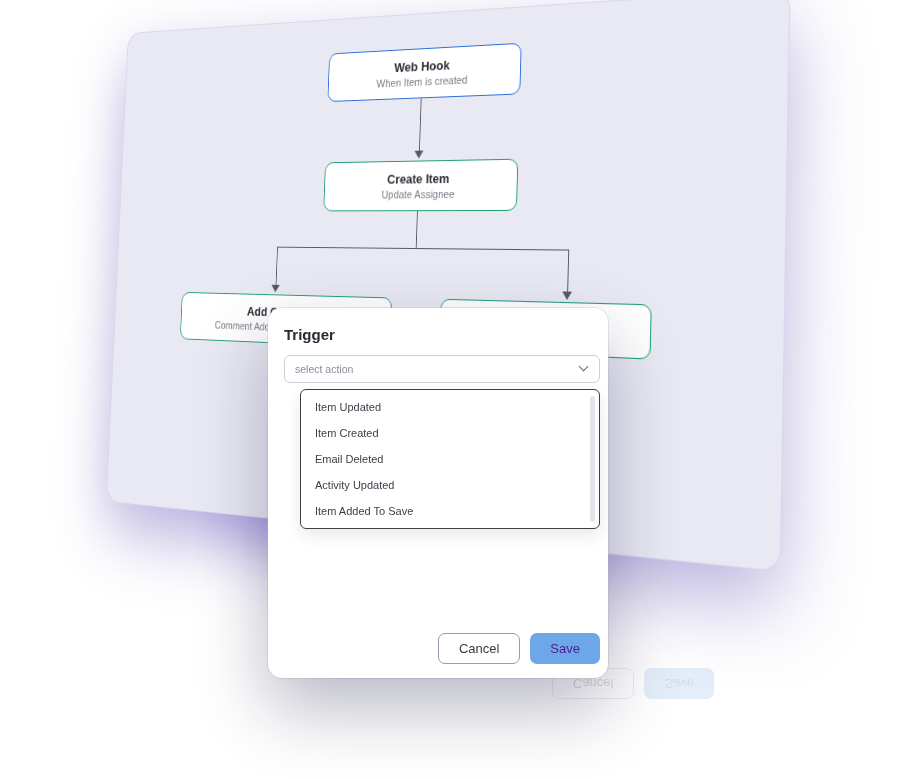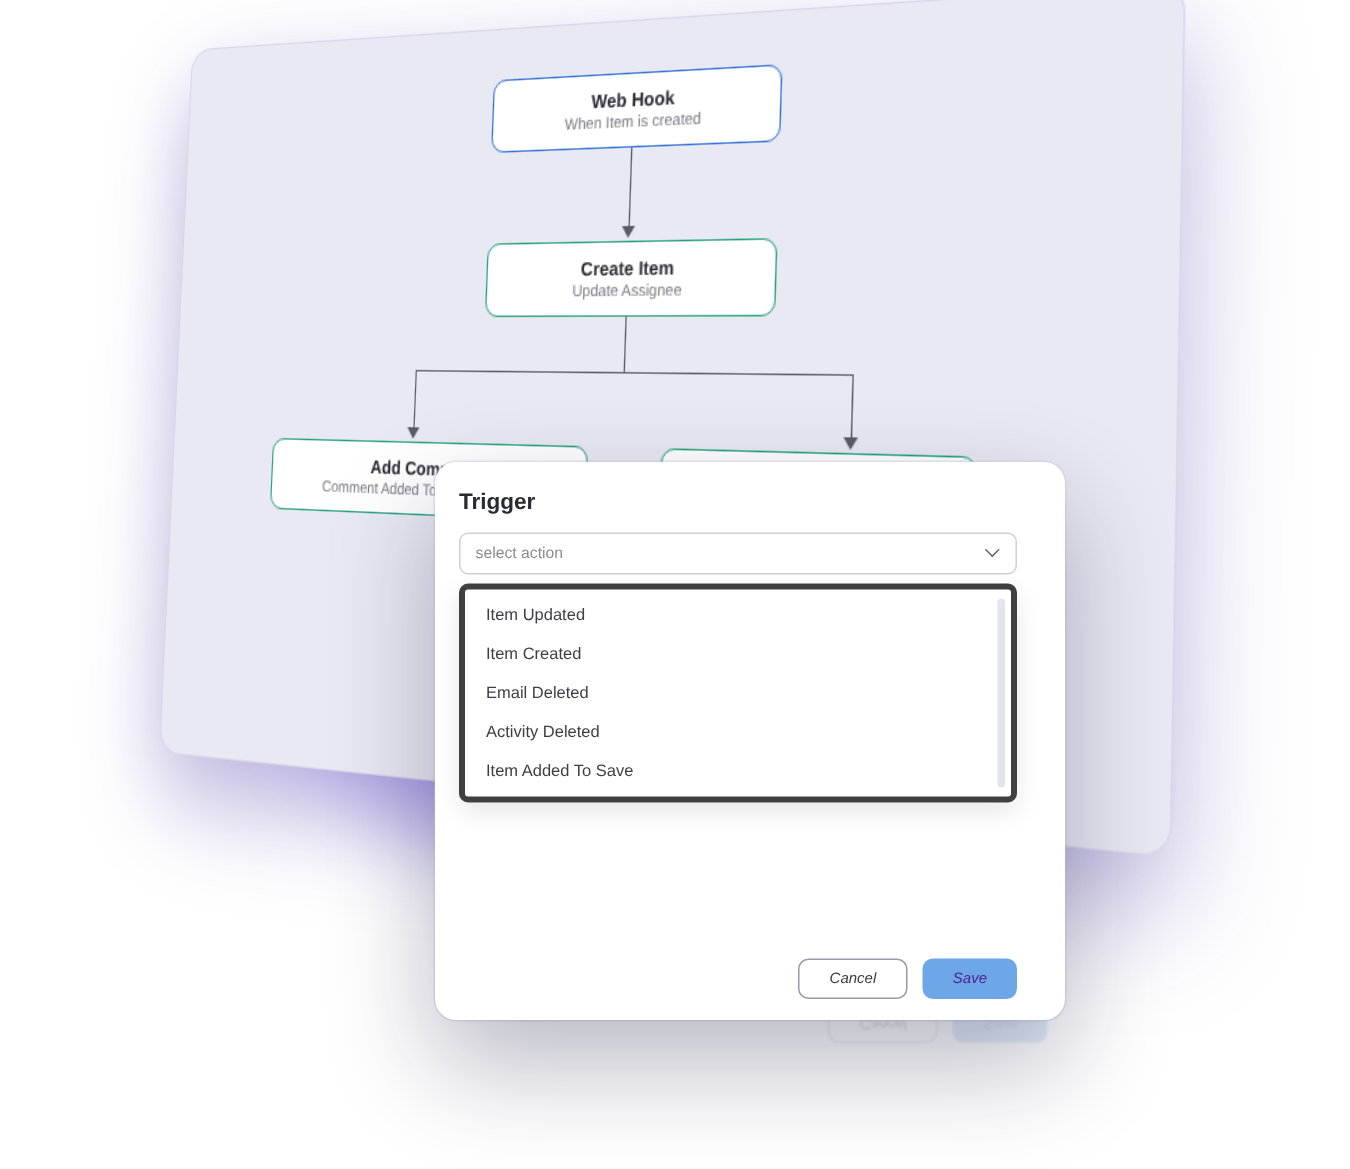--- a/index.html
+++ b/index.html
@@ -72,62 +72,63 @@
     position: absolute;
     width: 0; height: 0;
     border-left: 5px solid transparent;
     border-right: 5px solid transparent;
     border-top: 8px solid #5a5a66;
   }
 
   
   .modal {
     position: absolute;
-    left: 290px; top: 308px;
-    width: 420px;
+    left: 268px; top: 308px;
+    width: 340px;
     background: #fff;
     border-radius: 14px;
     box-shadow: 0 30px 70px rgba(20,20,60,0.30), 0 0 0 1px rgba(200,200,220,0.4);
-    padding: 18px 32px 14px 16px;
+    padding: 18px 8px 14px 16px;
     z-index: 5;
   }
   .modal h3 { font-size: 15px; font-weight: 700; color: #2a2a33; margin-bottom: 12px; }
   .select {
     border: 1px solid #cfd0da;
     border-radius: 6px;
     padding: 7px 10px;
     font-size: 10.5px;
     color: #8b8b96;
     display: flex; justify-content: space-between; align-items: center;
     cursor: pointer;
   }
   .chev { width: 10px; height: 10px; display: inline-block; position: relative; }
   .chev::before {
     content: ""; position: absolute; left: 1px; top: -1px;
     width: 6px; height: 6px; border-right: 1.3px solid #6a6a76; border-bottom: 1.3px solid #6a6a76;
     transform: rotate(45deg);
   }
   .dropdown {
     margin-top: 6px;
-    border: 4px solid #404040;
+    border: 1px solid #404040;
     border-radius: 6px;
     padding: 4px 0;
     position: relative;
     box-shadow: 0 6px 16px rgba(30,30,60,0.10);
+    margin-left: 16px;
   }
   .dropdown::after {
     content: ""; position: absolute; right: 4px; top: 6px; bottom: 6px; width: 5px;
     background: #e4e4ec; border-radius: 3px;
   }
   .opt { padding: 7px 14px; font-size: 11px; color: #3d3d48; cursor: pointer; }
 
   .modal-gap { height: 98px; }
   .modal-footer { display: flex; justify-content: flex-end; gap: 10px; margin-top: 6px; }
   .btn {
-    border-radius: 7px; padding: 7px 20px; font-size: 10px; font-weight: 500; cursor: pointer; font-style: italic;
+    border-radius: 7px; padding: 7px 20px; font-size: 13px; font-weight: 500; cursor: pointer;
   }
   .btn-secondary { background: #fff; color: #3a3a44; border: 1.3px solid #9a9aac; }
   .btn-primary   { background: #6ea7e8; color: #4c1d95; border: none; }
 
   
   .reflection {
     position: absolute;
     left: 552px; top: 668px;
     transform: scaleY(-1);
     opacity: 0.18;
@@ -179,21 +180,21 @@
   <div class="modal">
     <h3>Trigger</h3>
     <div class="select">
       <span>select action</span>
       <span class="chev"></span>
     </div>
     <div class="dropdown">
       <div class="opt">Item Updated</div>
       <div class="opt">Item Created</div>
       <div class="opt">Email Deleted</div>
-      <div class="opt">Activity Deleted</div>
+      <div class="opt">Activity Updated</div>
       <div class="opt">Item Added To Save</div>
     </div>
     <div class="modal-gap"></div>
     <div class="modal-footer">
       <button class="btn btn-secondary">Cancel</button>
       <button class="btn btn-primary">Save</button>
     </div>
   </div>
 
   <div class="reflection">

